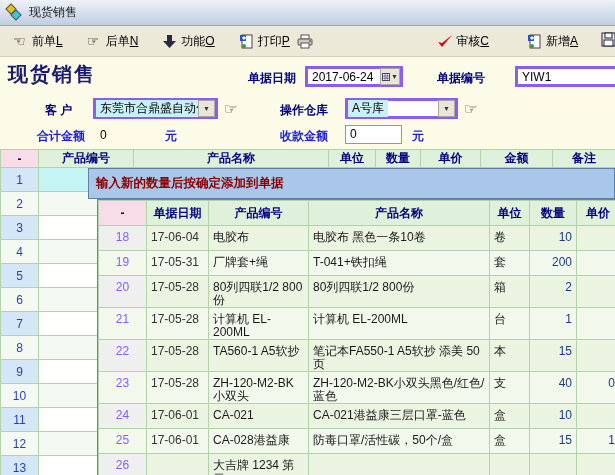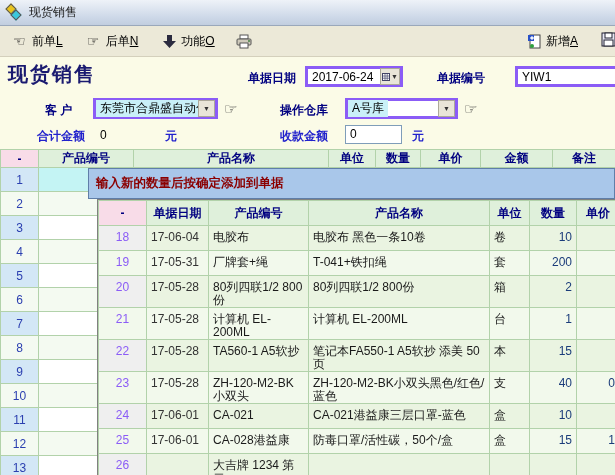--- a/index.html
+++ b/index.html
@@ -96,31 +96,50 @@
     <span class="tb-gap"></span>
     <span class="tbtn">
       <span class="icon14">
         <svg width="15" height="15" viewBox="0 0 15 15">
             <path d="M5 1h5v6h4l-6.5 7L1 7h4z" fill="#2b2b3f"></path>
           </svg>
       </span>
       <span><span>功能</span><u>O</u></span>
     </span>
     <span class="tb-gap"></span>
+    <span class="tbtn">
+      <span class="icon14">
+        <svg width="15" height="15" viewBox="0 0 15 15">
+            <rect x="3" y="1" width="10" height="13" fill="#fff" stroke="#444"></rect>
+            <rect x="1" y="1" width="6" height="6" fill="#2a52c8"></rect>
+            <path d="M3.2 4h3.6M5 2.2v3.6" stroke="#fff" stroke-width="1.4"></path>
+            <circle cx="5" cy="12" r="2" fill="#2fa03c"></circle>
+          </svg>
+      </span>
+      <span><span>打印</span><u>P</u></span>
+    </span>
     <span class="tbtn" style="padding-left:2px;">
       <span class="icon14">
         <svg width="16" height="15" viewBox="0 0 16 15">
             <rect x="4" y="1" width="8" height="4" fill="#fff" stroke="#555"></rect>
             <rect x="1" y="5" width="14" height="6" rx="1" fill="#cfcabb" stroke="#555"></rect>
             <rect x="4" y="9" width="8" height="5" fill="#fff" stroke="#555"></rect>
             <circle cx="13" cy="7" r="0.9" fill="#3a7a3a"></circle>
           </svg>
       </span>
     </span>
     <span class="tb-spacer"></span>
+    <span class="tbtn">
+      <span class="icon14">
+        <svg width="16" height="15" viewBox="0 0 16 15">
+            <path d="M1 8l4 5L15 1 5 9z" fill="#d01010"></path>
+          </svg>
+      </span>
+      <span><span>审核</span><u>C</u></span>
+    </span>
     <span class="tb-gap"></span>
       <span class="tb-gap"></span>
     <span class="tbtn">
       <span class="icon14">
         <svg width="15" height="15" viewBox="0 0 15 15">
             <rect x="3" y="1" width="10" height="13" fill="#fff" stroke="#444"></rect>
             <rect x="1" y="1" width="6" height="6" fill="#2a52c8"></rect>
             <path d="M3.2 4h3.6M5 2.2v3.6" stroke="#fff" stroke-width="1.4"></path>
             <circle cx="5" cy="12" r="2" fill="#2fa03c"></circle>
           </svg>

